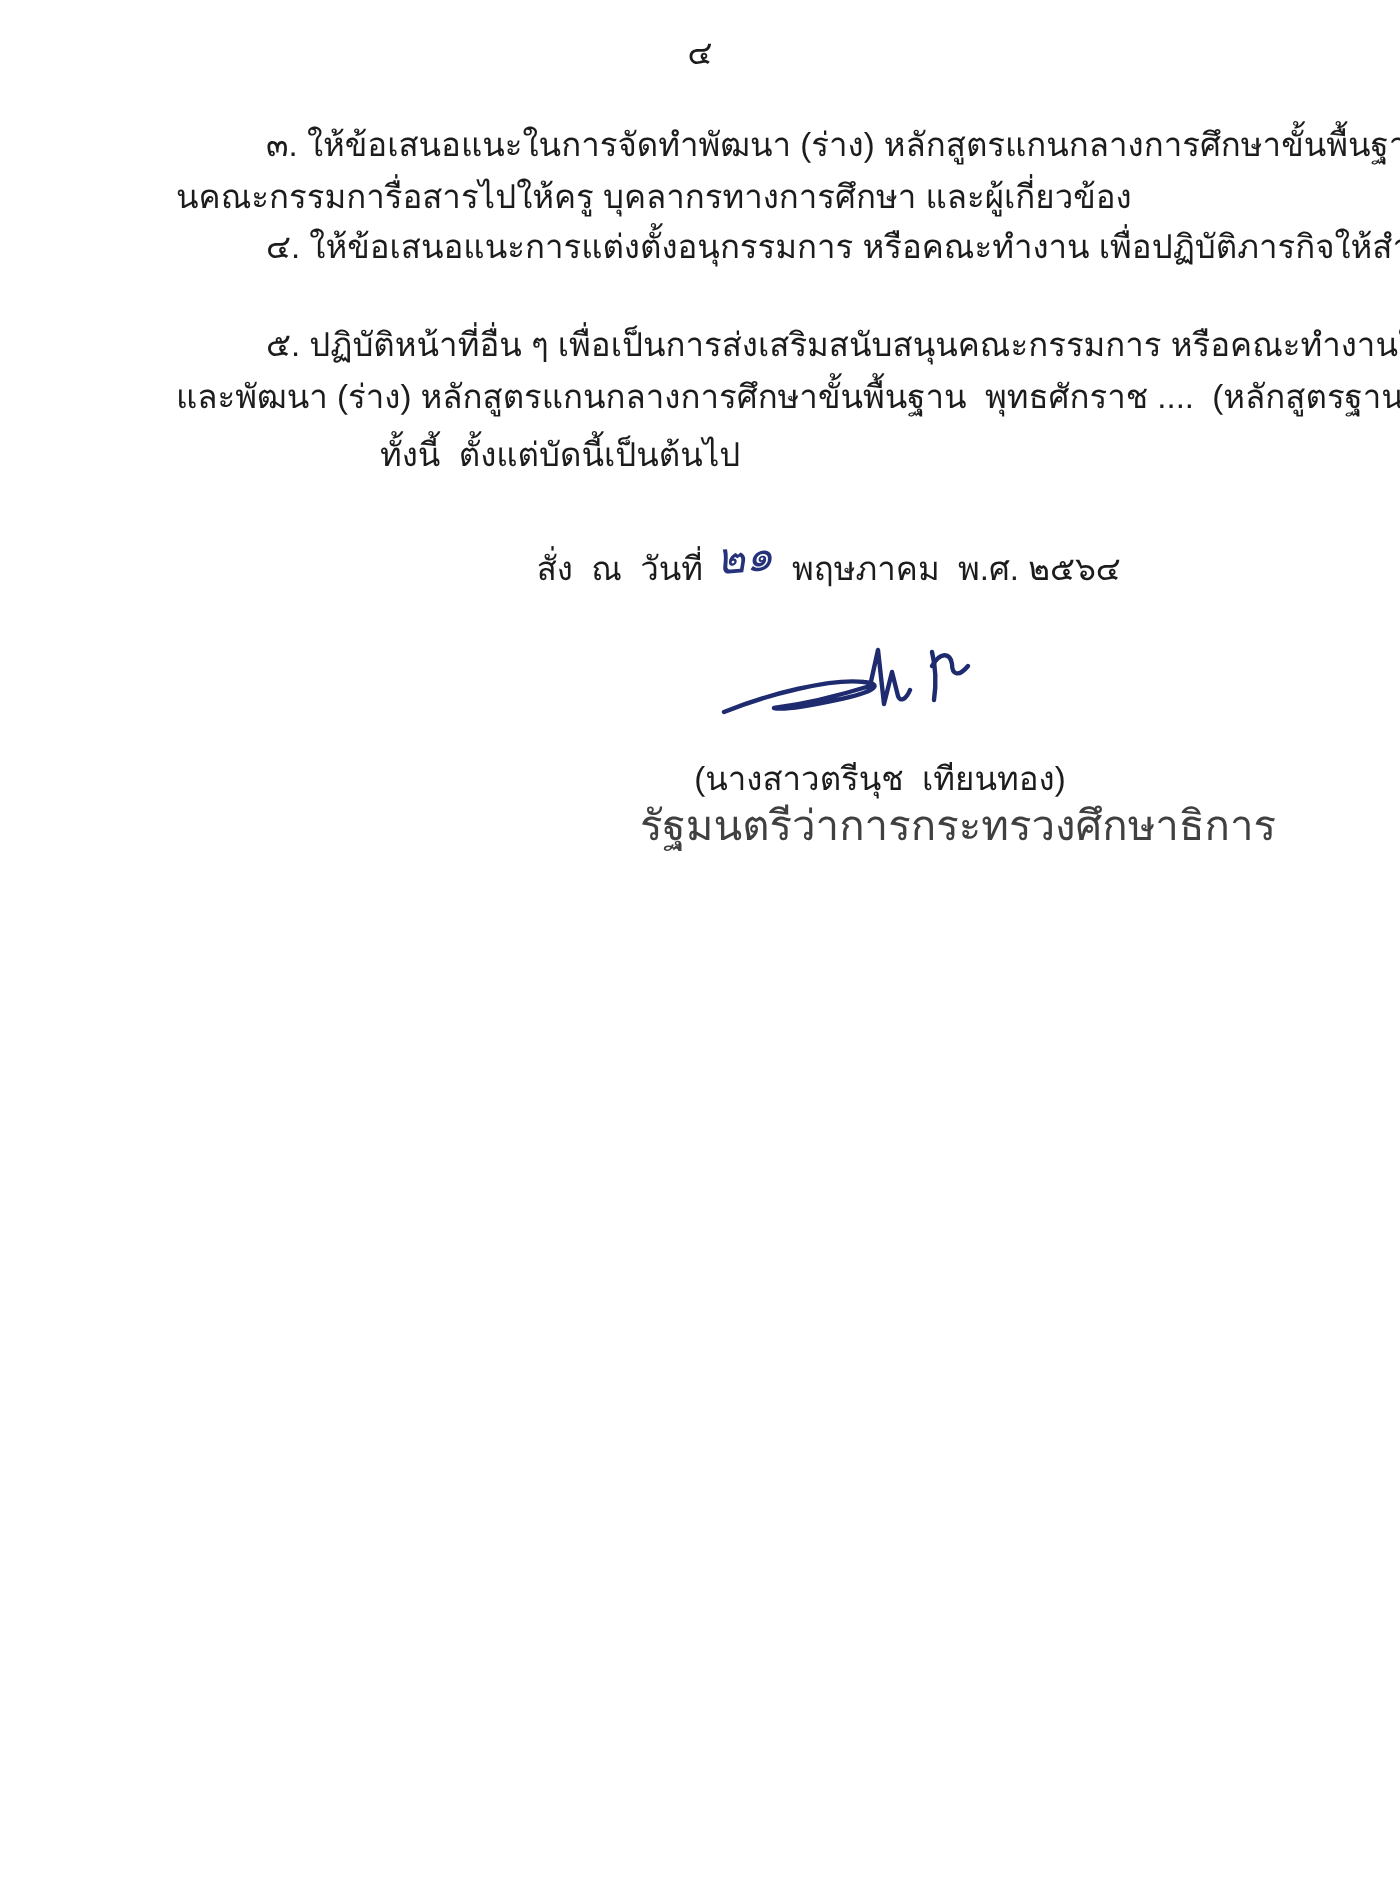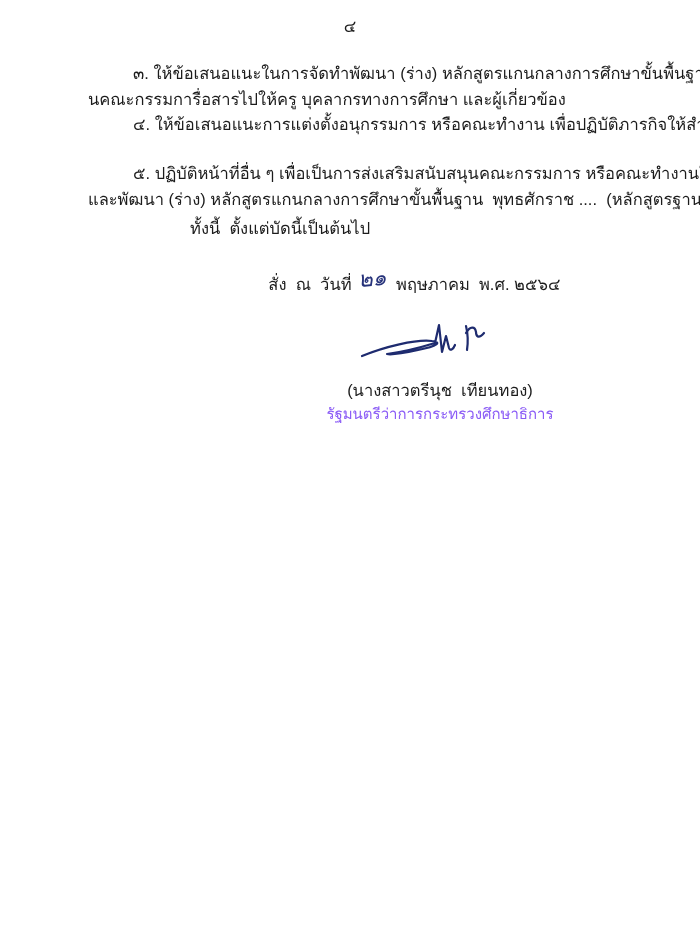--- a/index.html
+++ b/index.html
@@ -52,21 +52,21 @@
     transform: rotate(-5deg);
   }
   .sig-block {
     position: absolute;
     left: 320px; top: 356px;
     width: 240px;
     text-align: center;
     margin-top: 22px;
   }
   .sig-name  { font-size: 16.5px; line-height: 24px; color: #1c1c1c; white-space: pre; }
-  .sig-title { font-size: 15px; line-height: 24px; color: #8b5cf6; white-space: pre; }
+  .sig-title { font-size: 21px; line-height: 24px; color: #404040; white-space: pre; }
   .signature-svg {
     position: absolute;
     left: 358px; top: 316px;
     width: 130px; height: 50px;
   }
 </style>
 </head>
 <body>
 
 <div class="page">

